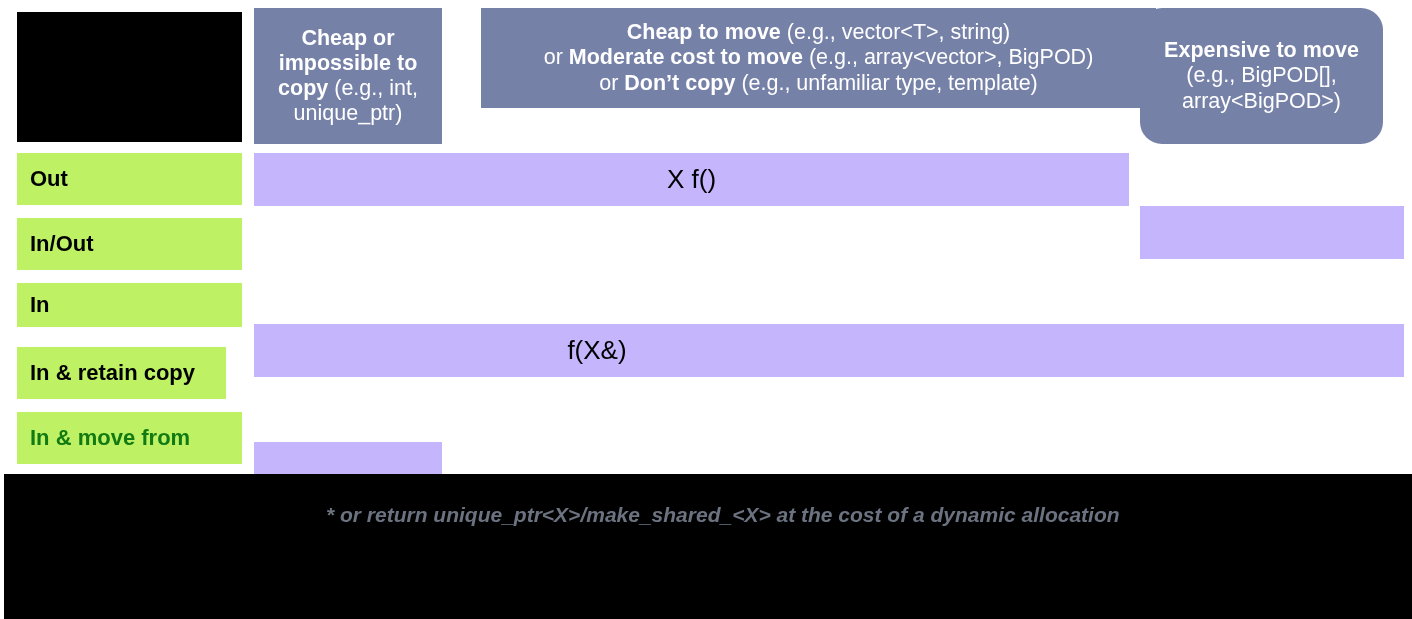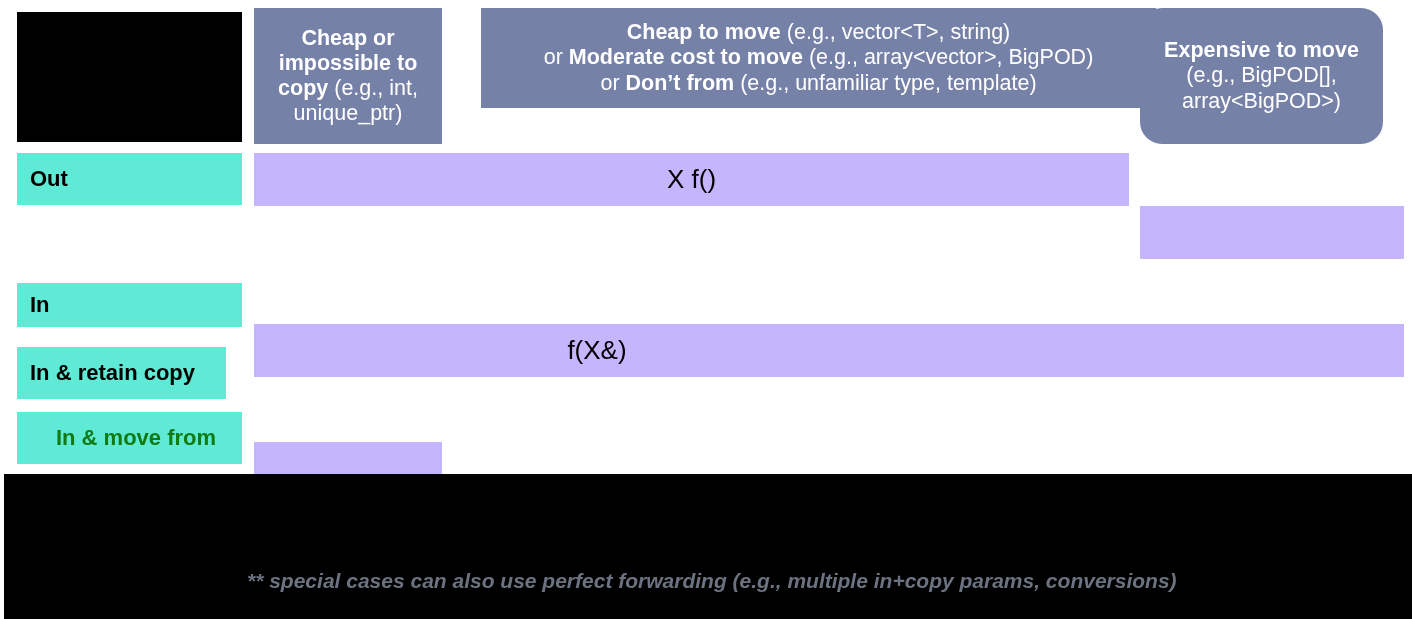--- a/index.html
+++ b/index.html
@@ -22,21 +22,21 @@
     font-size:21.5px;
     line-height:1.17;
     padding:4px 6px;
   }
   .hdr b{font-weight:bold;}
   .hdr .reg{font-weight:normal;}
 
   .blackbox{background:#000000;}
 
   .rowlabel{
-    background:#5eead4;
+    background:#bef264;
     display:flex;align-items:center;
     padding-left:13px;
     font-size:22px;
     font-weight:bold;
     color:#000000;
   }
   .rowlabel.green{color:#127a12;}
 
   .body{
     background:#c4b5fd;
@@ -75,40 +75,43 @@
   <div class="cell hdr" style="left:250px;top:8px;width:188px;height:136px;">
     <div>
       <b>Cheap or impossible to copy</b><span class="reg"> (e.g., int, unique_ptr)</span>
     </div>
   </div>
 
   <div class="cell hdr" style="left:450px;top:8px;width:675px;height:100px;margin-left:27px;">
     <div>
       <div><b>Cheap to move</b><span class="reg"> (e.g., vector&lt;T&gt;, string)</span></div>
       <div><span class="reg">or </span><b>Moderate cost to move</b><span class="reg"> (e.g., array&lt;vector&gt;, BigPOD)</span></div>
-      <div><span class="reg">or </span><b>Don’t from</b><span class="reg"> (e.g., unfamiliar type, template)</span></div>
+      <div><span class="reg">or </span><b>Don’t copy</b><span class="reg"> (e.g., unfamiliar type, template)</span></div>
     </div>
   </div>
 
   <div class="cell hdr" style="left:1136px;top:8px;width:243px;height:136px;border-radius:22px;">
     <div>
       <b>Expensive to move</b><span class="reg"> (e.g., BigPOD[], array&lt;BigPOD&gt;)</span>
     </div>
   </div>
 
   <div class="cell rowlabel" style="left:13px;top:153px;width:225px;height:52px;">
     <span>Out</span>
   </div>
+  <div class="cell rowlabel" style="left:13px;top:218px;width:225px;height:52px;">
+    <span>In/Out</span>
+  </div>
   <div class="cell rowlabel" style="left:13px;top:283px;width:225px;height:44px;">
     <span>In</span>
   </div>
   <div class="cell rowlabel" style="left:13px;top:347px;width:209px;height:52px;">
     <span>In &amp; retain copy</span>
   </div>
-  <div class="cell rowlabel green" style="left:13px;top:412px;width:225px;height:52px;justify-content:center;">
+  <div class="cell rowlabel green" style="left:13px;top:412px;width:225px;height:52px;">
     <span>In &amp; move from</span>
   </div>
 
   <div class="cell body" style="left:250px;top:153px;width:875px;height:53px;">
     <span class="code">X f()</span>
   </div>
   <div class="cell body empty" style="left:1136px;top:153px;width:264px;height:53px;"></div>
 
   <div class="cell body" style="left:250px;top:218px;width:1150px;height:53px;">
     <span class="code" style="position:relative;left:-232px;">f(X&amp;)</span>
@@ -117,16 +120,16 @@
   <div class="cell body" style="left:250px;top:283px;width:188px;height:116px;">
     <span class="code">f(X)</span>
   </div>
 
   <div class="cell body" style="left:450px;top:283px;width:675px;height:52px;">
     <span class="code">f(const X&amp;)</span>
   </div>
   <div class="cell body empty" style="left:1136px;top:283px;width:264px;height:116px;"></div>
 
   <div class="footer">
-    <div class="note note2">** special cases can also use perfect forwarding (e.g., multiple in+copy params, conversions)</div>
+    <div class="note note1">* or return unique_ptr&lt;X&gt;/make_shared_&lt;X&gt; at the cost of a dynamic allocation</div>
   </div>
 
 </div>
 
 </body></html>

